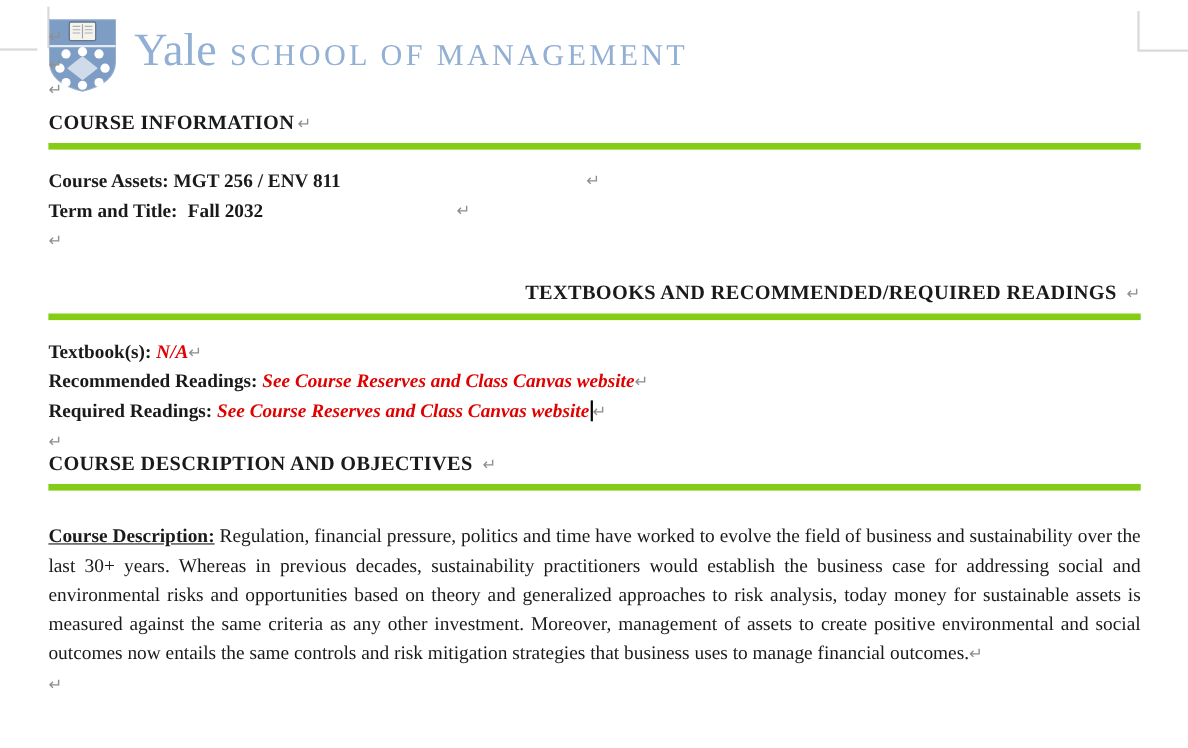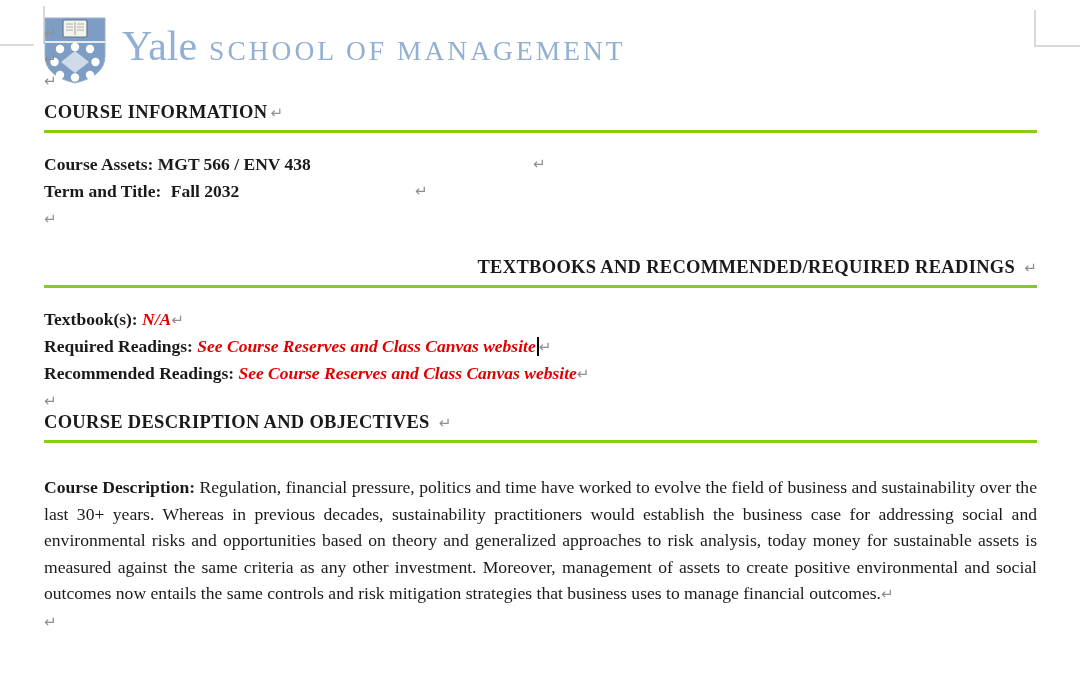--- a/index.html
+++ b/index.html
@@ -19,21 +19,21 @@
   .wordmark{position:absolute; left:122px; top:22px; white-space:nowrap; color:#92afd4;}
   .wm-yale{font-size:42px;}
   .wm-som{font-size:27.5px; letter-spacing:3px; margin-left:12px;}
   
   .brk{font-family:"DejaVu Sans", sans-serif; font-weight:normal; font-style:normal;
        color:#8f8f8f; font-size:15px;}
   .brk-abs{position:absolute;}
   
   .col{position:absolute; left:44px; width:993px;}
   .hsec{font-size:18.5px; font-weight:bold; letter-spacing:.3px;
-        border-bottom:3px solid #84cc16; padding-bottom:7px; white-space:nowrap;}
+        border-bottom:6px solid #84cc16; padding-bottom:7px; white-space:nowrap;}
   .fieldline{position:relative; height:27px; line-height:27px;
              font-size:17.5px; font-weight:bold; white-space:nowrap;}
   .gap5{margin-left:5px;}
   .red{color:#e00000; font-style:italic; font-weight:bold;}
   .para{font-size:17.6px; line-height:26.6px; text-align:justify;}
   .caret{display:inline-block; width:2px; height:19px; background:#000;
          vertical-align:-4px; margin-left:1px;}
   .mk1{left:489px;} .mk3{left:371px;}
 </style>
 </head>
@@ -78,21 +78,21 @@
     <span class="wm-yale">Yale</span><span class="wm-som">SCHOOL OF MANAGEMENT</span>
   </div>
 
   <div class="col hsec" style="top:102px;">
     <span>COURSE INFORMATION</span><span class="brk" style="margin-left:3px;">↵</span>
   </div>
 
   <div class="col" style="top:151px;">
     <div class="fieldline">
       <span>Course Assets:</span>
-      <span>MGT 566 / ENV 438</span>
+      <span>MGT 256 / ENV 811</span>
       <span class="brk brk-abs mk1">↵</span>
     </div>
     <div class="fieldline">
       <span>Term and Title:</span>
       <span class="gap5">Fall 2032</span>
       <span class="brk brk-abs mk3">↵</span>
     </div>
     <div class="fieldline">
       <span class="brk">↵</span>
     </div>
@@ -101,35 +101,35 @@
   <div class="col hsec" style="top:257px;text-align:right;">
     <span>TEXTBOOKS AND RECOMMENDED/REQUIRED READINGS</span><span class="brk" style="margin-left:9px;">↵</span>
   </div>
 
   <div class="col" style="top:306px;">
     <div class="fieldline">
       <span>Textbook(s):</span>
       <span class="red">N/A</span><span class="brk">↵</span>
     </div>
     <div class="fieldline">
+      <span>Recommended Readings:</span>
+      <span class="red">See Course Reserves and Class Canvas website</span><span class="brk">↵</span>
+    </div>
+    <div class="fieldline">
       <span>Required Readings:</span>
       <span class="red">See Course Reserves and Class Canvas website</span><span class="caret"></span><span class="brk">↵</span>
-    </div>
-    <div class="fieldline">
-      <span>Recommended Readings:</span>
-      <span class="red">See Course Reserves and Class Canvas website</span><span class="brk">↵</span>
     </div>
     <div class="fieldline">
       <span class="brk">↵</span>
     </div>
   </div>
 
   <div class="col hsec" style="top:412px;">
     <span>COURSE DESCRIPTION AND OBJECTIVES</span><span class="brk" style="margin-left:9px;">↵</span>
   </div>
 
   <div class="col para" style="top:474px;">
-    <span style="font-weight:bold;">Course Description:</span>
+    <span style="font-weight:bold;text-decoration:underline;">Course Description:</span>
     <span>Regulation, financial pressure, politics and time have worked to evolve the field of business and sustainability over the last 30+ years. Whereas in previous decades, sustainability practitioners would establish the business case for addressing social and environmental risks and opportunities based on theory and generalized approaches to risk analysis, today money for sustainable assets is measured against the same criteria as any other investment. Moreover, management of assets to create positive environmental and social outcomes now entails the same controls and risk mitigation strategies that business uses to manage financial outcomes.</span><span class="brk">↵</span>
     <div><span class="brk">↵</span></div>
   </div>
 
 </div>
 
 </body></html>

